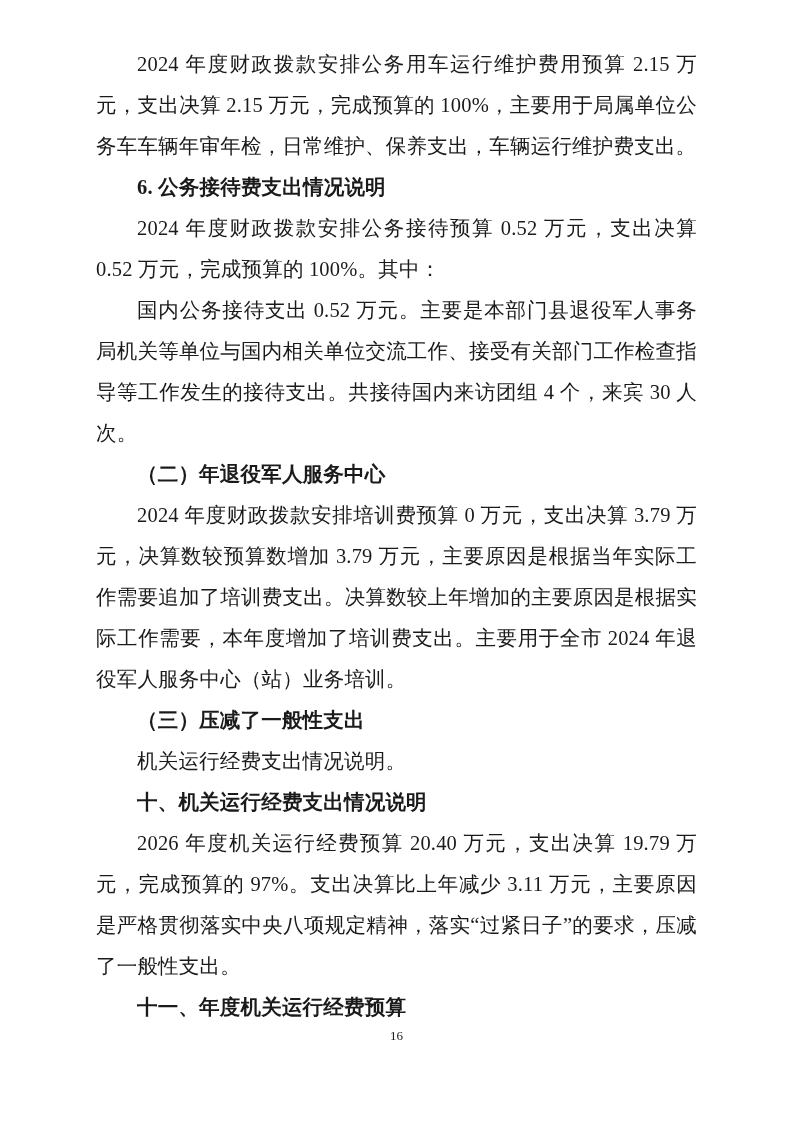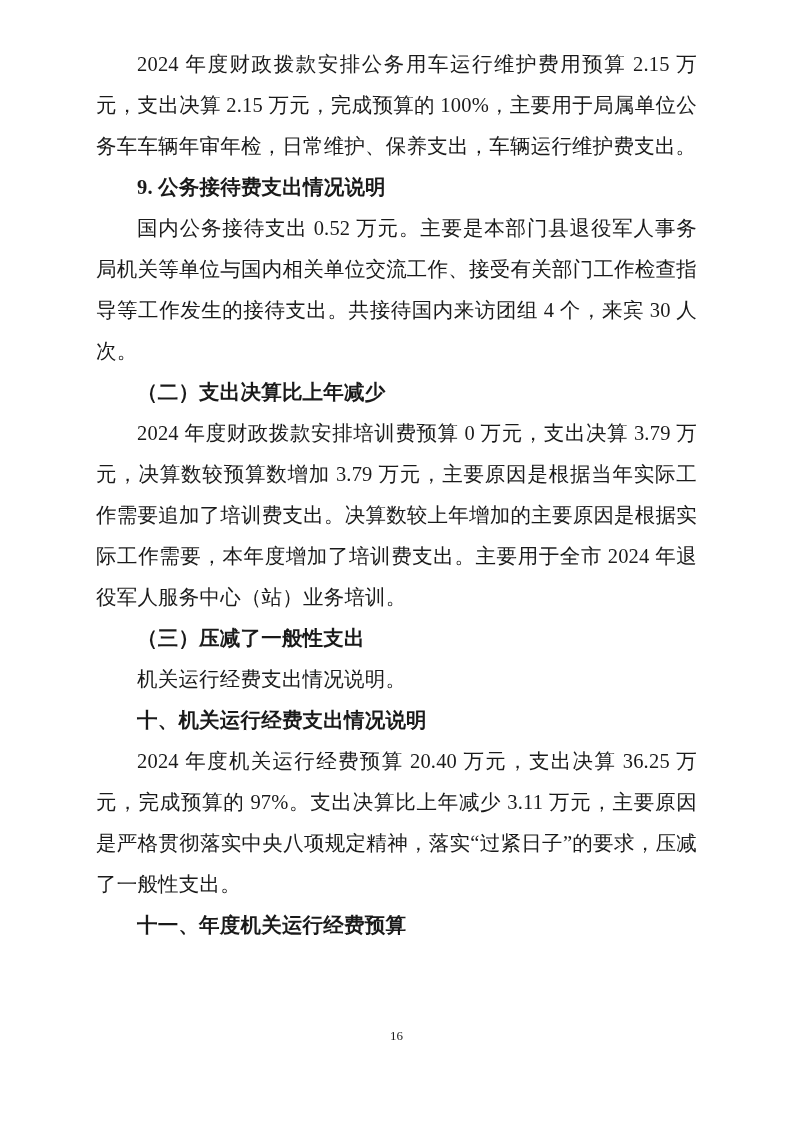--- a/index.html
+++ b/index.html
@@ -58,35 +58,36 @@
   }
 </style>
 </head>
 <body>
 
 <div class="page">
   <div class="doc-body">
 
     <p class="para">2024 年度财政拨款安排公务用车运行维护费用预算 2.15 万元，支出决算 2.15 万元，完成预算的 100%，主要用于局属单位公务车车辆年审年检，日常维护、保养支出，车辆运行维护费支出。</p>
 
-    <p class="heading">9. 公务接待费支出情况说明</p>
+    <p class="heading">6. 公务接待费支出情况说明</p>
 
+    <p class="para">2024 年度财政拨款安排公务接待预算 0.52 万元，支出决算 0.52 万元，完成预算的 100%。其中：</p>
 
     <p class="para"><span class="bold-inline">国内公务接待</span><span>支出 0.52 万元。主要是本部门县退役军人事务局机关等单位与国内相关单位交流工作、接受有关部门工作检查指导等工作发生的接待支出。共接待国内来访团组 4 个，来宾 30 人次。</span></p>
 
-    <p class="heading">（二）支出决算比上年减少</p>
+    <p class="heading">（二）年退役军人服务中心</p>
 
     <p class="para">2024 年度财政拨款安排培训费预算 0 万元，支出决算 3.79 万元，决算数较预算数增加 3.79 万元，主要原因是根据当年实际工作需要追加了培训费支出。决算数较上年增加的主要原因是根据实际工作需要，本年度增加了培训费支出。主要用于全市 2024 年退役军人服务中心（站）业务培训。</p>
 
     <p class="heading">（三）压减了一般性支出</p>
 
     <p class="para">机关运行经费支出情况说明。</p>
 
     <p class="heading-major">十、机关运行经费支出情况说明</p>
 
-    <p class="para">2024 年度机关运行经费预算 20.40 万元，支出决算 36.25 万元，完成预算的 97%。支出决算比上年减少 3.11 万元，主要原因是严格贯彻落实中央八项规定精神，落实“过紧日子”的要求，压减了一般性支出。</p>
+    <p class="para">2026 年度机关运行经费预算 20.40 万元，支出决算 19.79 万元，完成预算的 97%。支出决算比上年减少 3.11 万元，主要原因是严格贯彻落实中央八项规定精神，落实“过紧日子”的要求，压减了一般性支出。</p>
 
     <p class="heading-major">十一、年度机关运行经费预算</p>
 
   </div>
 
   <div class="page-number">16</div>
 </div>
 
 </body></html>

